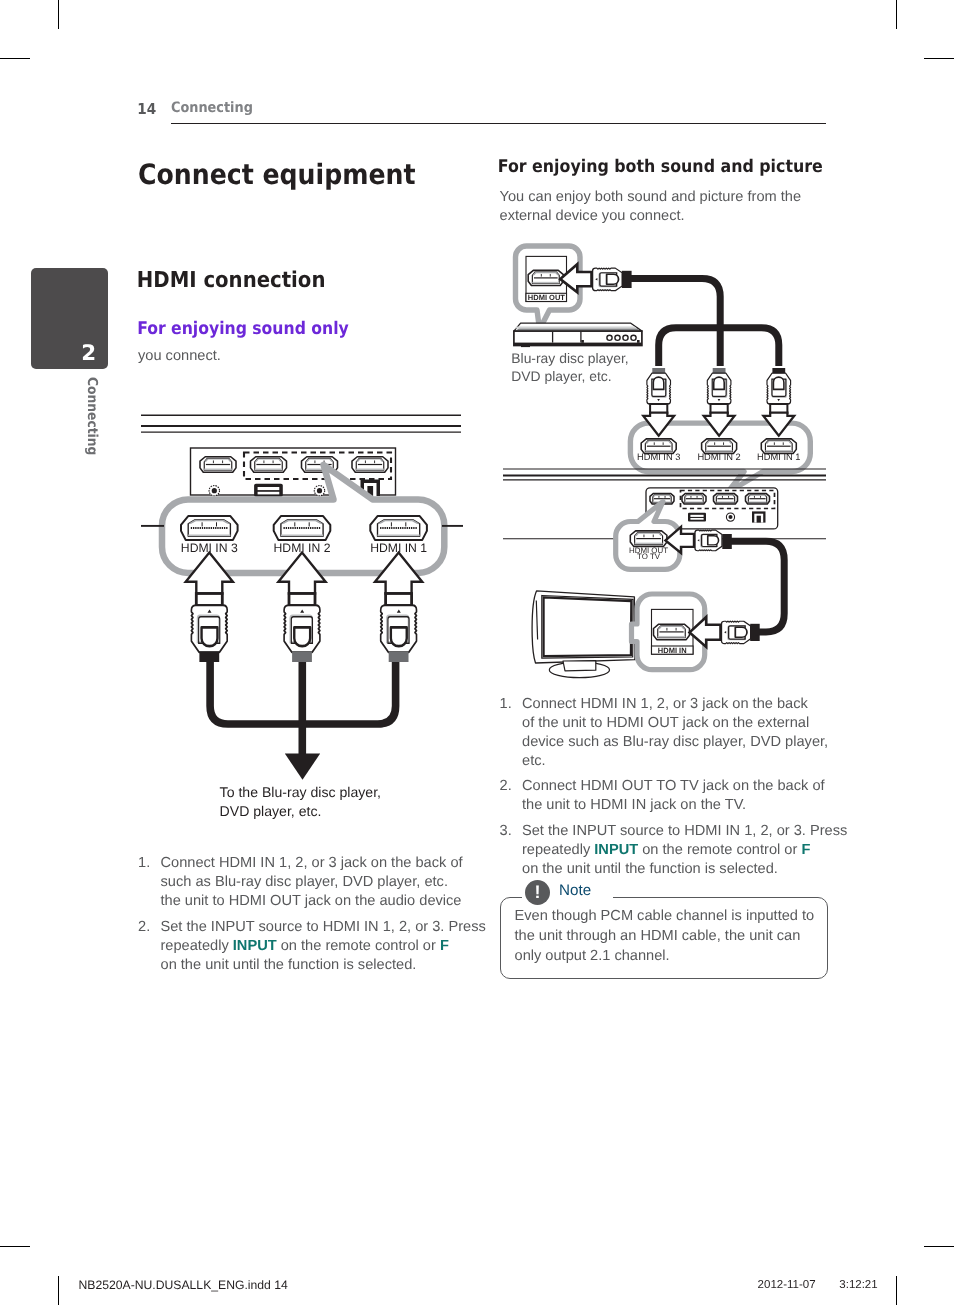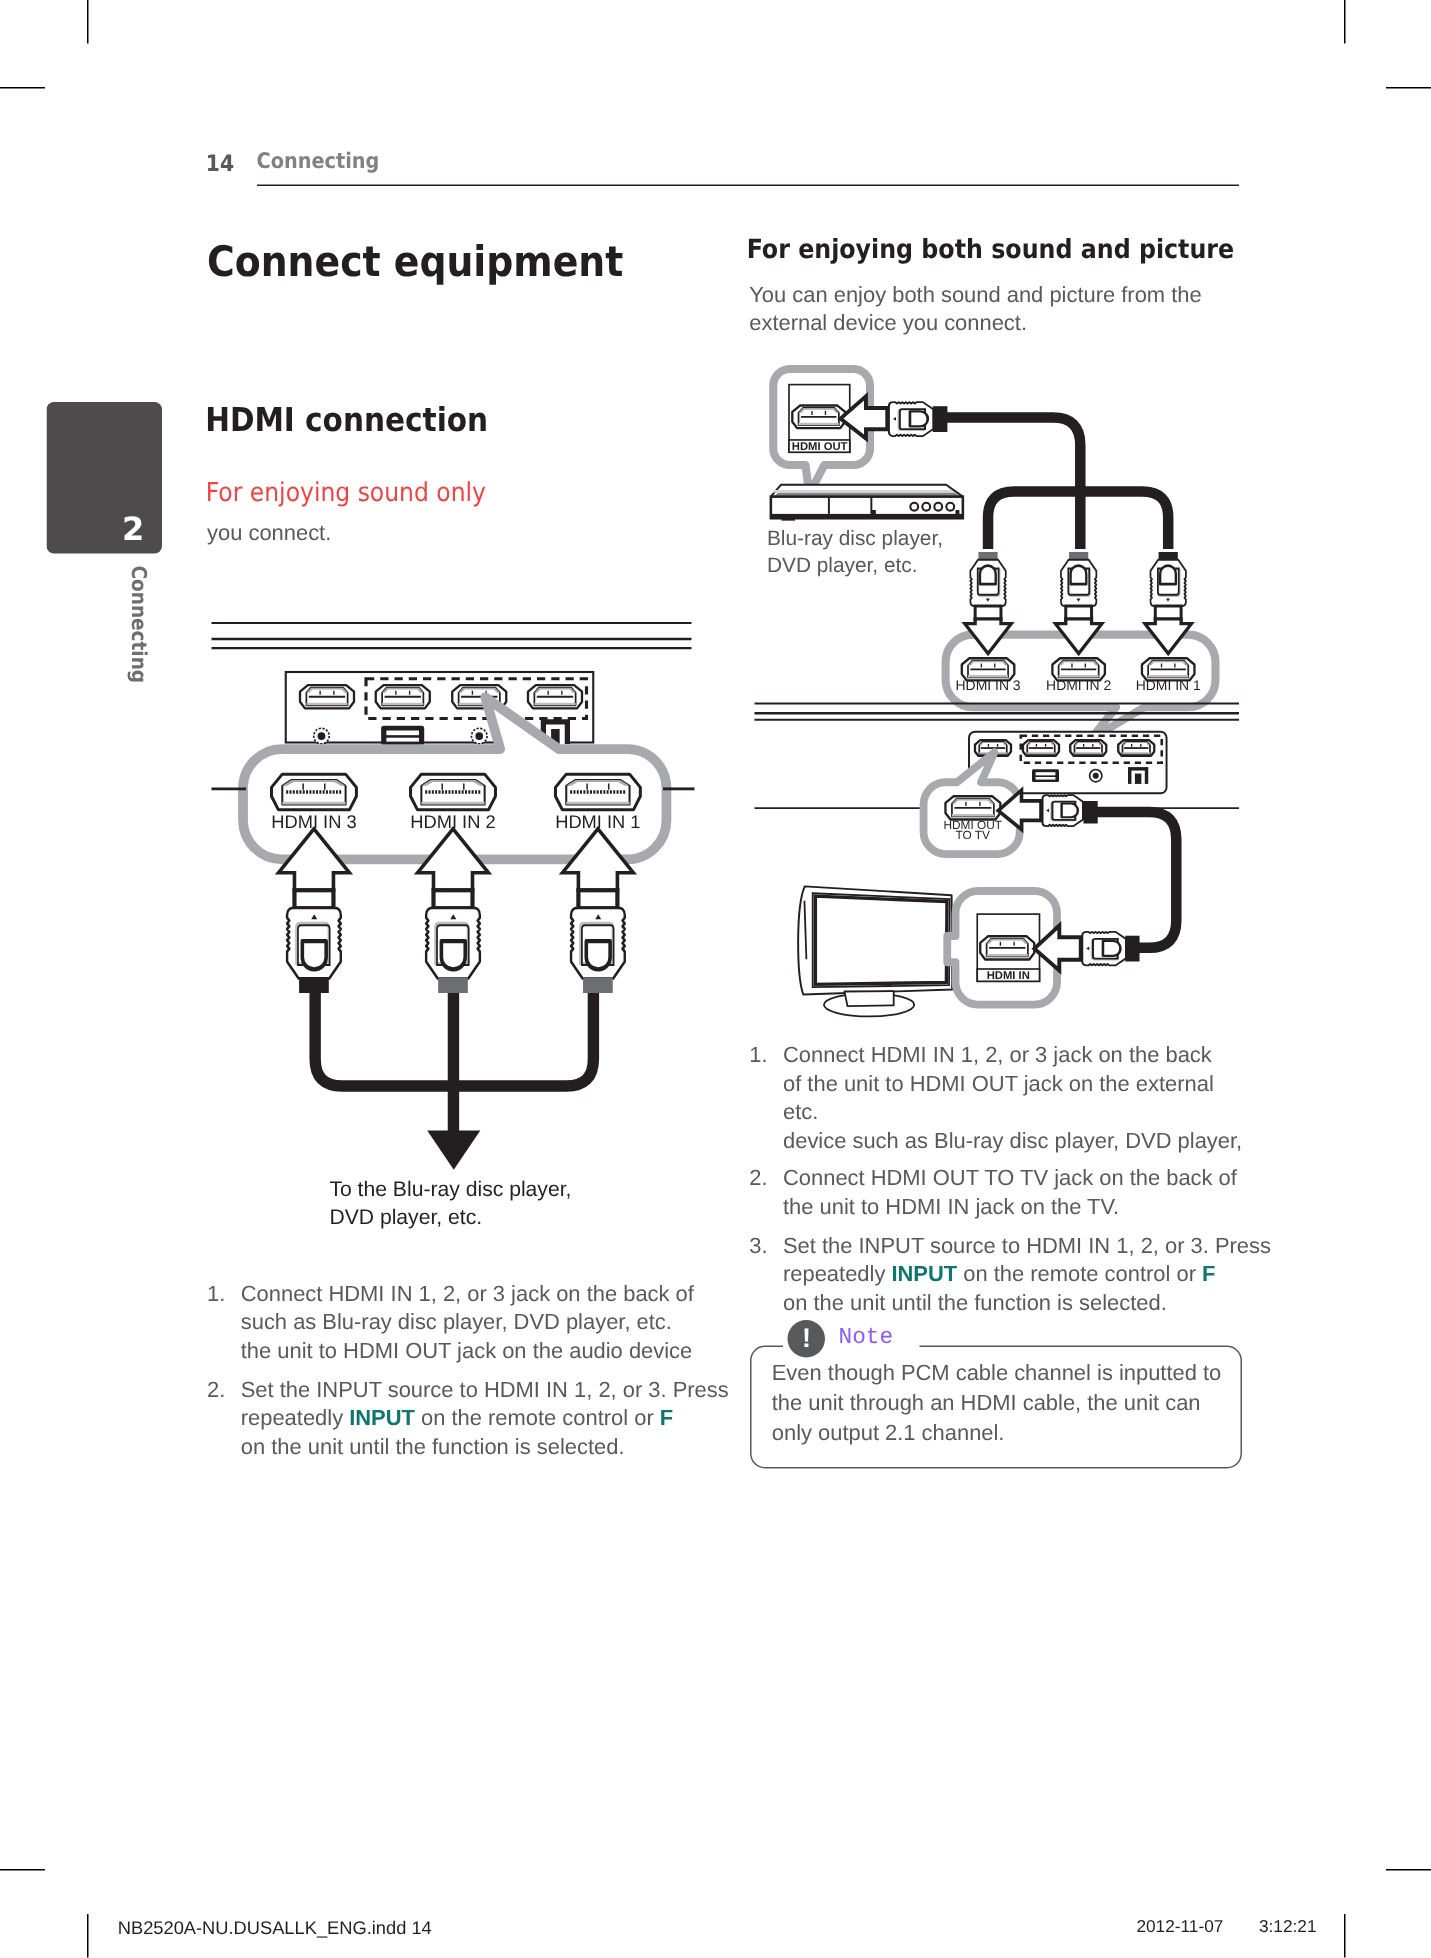--- a/index.html
+++ b/index.html
@@ -18,41 +18,41 @@
   
   #tab{left:31px;top:267.5px;width:77.2px;height:101.1px;background:#4d4b4c;border-radius:5px;}
   #tab-num{position:absolute;right:12px;bottom:5px;color:#fff;font-size:21.4px;font-weight:bold;line-height:20px;font-family:"DejaVu Sans",sans-serif;}
   #tab-label{left:84px;top:377px;font-size:13.7px;font-weight:bold;color:#6d6e71;
      writing-mode:vertical-rl;font-family:"DejaVu Sans",sans-serif;font-stretch:75%;}
 
   
   #title{left:138px;top:154px;width:320px;font-size:28px;font-weight:bold;color:#231f20;line-height:41.5px;
      font-family:"DejaVu Sans",sans-serif;font-stretch:75%;}
   #h2{left:136.8px;top:267.5px;font-size:21.9px;font-weight:bold;color:#231f20;font-family:"DejaVu Sans",sans-serif;font-stretch:75%;}
-  #h3l{left:137.2px;top:319px;font-size:17.4px;font-weight:normal;color:#ef4444;font-family:"DejaVu Sans",sans-serif;font-stretch:75%;}
+  #h3l{left:137.2px;top:319px;font-size:17.4px;font-weight:bold;color:#6d28d9;font-family:"DejaVu Sans",sans-serif;font-stretch:75%;}
   #pl{left:138px;top:347px;width:322px;font-size:14.62px;color:#58595b;line-height:18.7px;}
 
   #h3r{left:497.8px;top:156.5px;font-size:17.6px;font-weight:bold;color:#231f20;font-family:"DejaVu Sans",sans-serif;font-stretch:75%;}
   #pr{left:499.5px;top:188px;width:320px;font-size:14.62px;color:#58595b;line-height:18.7px;}
 
   
   .steps{position:absolute;font-size:14.62px;color:#58595b;line-height:19.05px;}
   .step{position:relative;padding-left:22.5px;margin-bottom:6.4px;}
   .step .n{position:absolute;left:0;top:0;}
   .ln{white-space:nowrap;}
   b{font-weight:bold;color:#0f766e;}
   #steps-l{left:138px;top:854px;width:350px;}
   #steps-r{left:499.5px;top:694.5px;width:350px;}
 
   
   #note{left:500.4px;top:896.7px;width:327.3px;height:82.5px;border:1.2px solid #58595b;border-radius:10px;box-sizing:border-box;}
   #note-hdrmask{left:522px;top:890px;width:91px;height:14px;background:#fff;}
   #note-icon{left:525px;top:879.8px;width:25.2px;height:25.2px;border-radius:50%;background:#58595b;}
   #note-icon span{position:absolute;left:0;top:0;width:25.2px;height:25.2px;color:#fff;font-size:18px;font-weight:bold;text-align:center;line-height:25px;font-family:"Liberation Sans",sans-serif;}
-  #note-title{left:559px;top:881.5px;font-size:15.2px;color:#8b5cf6;font-family:Liberation Mono, monospace;font-stretch:75%;}
+  #note-title{left:559px;top:881.5px;font-size:15.2px;color:#0c4a6e;font-family:Liberation Sans, sans-serif;font-stretch:75%;}
   #note-body{left:514.5px;top:907px;width:310px;font-size:14.62px;color:#58595b;line-height:19.8px;}
 
   
   #cap-left{left:219.6px;top:783px;font-size:14.1px;font-weight:normal;color:#231f20;line-height:19.4px;white-space:nowrap;}
   #cap-src{left:511.3px;top:348.5px;font-size:13.9px;color:#58595b;line-height:18.2px;white-space:nowrap;}
 
   
   #ft-file{left:78.5px;top:1280.4px;font-size:12.2px;color:#231f20;line-height:11px;}
   #ft-date{left:757.6px;top:1280.4px;font-size:11.5px;color:#231f20;line-height:11px;}
   #ft-time{left:839.3px;top:1280.4px;font-size:11.5px;color:#231f20;line-height:11px;}
@@ -515,22 +515,22 @@
       <div class="ln"><span>Set the INPUT source to HDMI IN 1, 2, or 3. Press</span></div>
       <div class="ln"><span>repeatedly </span><b>INPUT</b><span> on the remote control or </span><b>F</b></div>
       <div class="ln"><span>on the unit until the function is selected.</span></div>
     </div>
   </div>
 <div class="steps" id="steps-r">
     <div class="step">
       <div class="n">1.</div>
       <div class="ln"><span>Connect HDMI IN 1, 2, or 3 jack on the back</span></div>
       <div class="ln"><span>of the unit to HDMI OUT jack on the external</span></div>
+      <div class="ln"><span>device such as Blu-ray disc player, DVD player,</span></div>
       <div class="ln"><span>etc.</span></div>
-      <div class="ln"><span>device such as Blu-ray disc player, DVD player,</span></div>
     </div>
     <div class="step">
       <div class="n">2.</div>
       <div class="ln"><span>Connect HDMI OUT TO TV jack on the back of</span></div>
       <div class="ln"><span>the unit to HDMI IN jack on the TV.</span></div>
     </div>
     <div class="step">
       <div class="n">3.</div>
       <div class="ln"><span>Set the INPUT source to HDMI IN 1, 2, or 3. Press</span></div>
       <div class="ln"><span>repeatedly </span><b>INPUT</b><span> on the remote control or </span><b>F</b></div>

